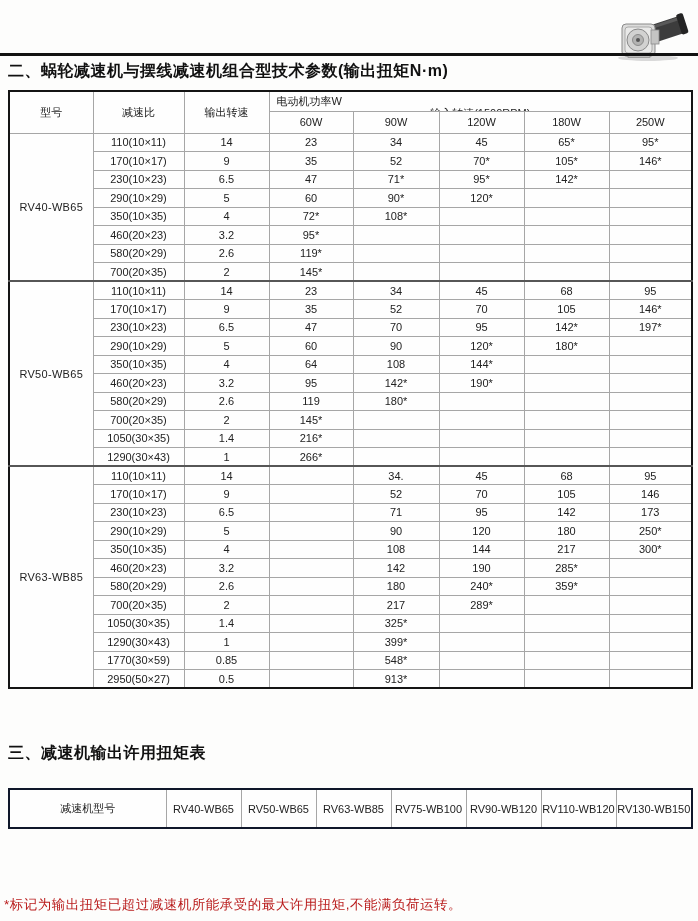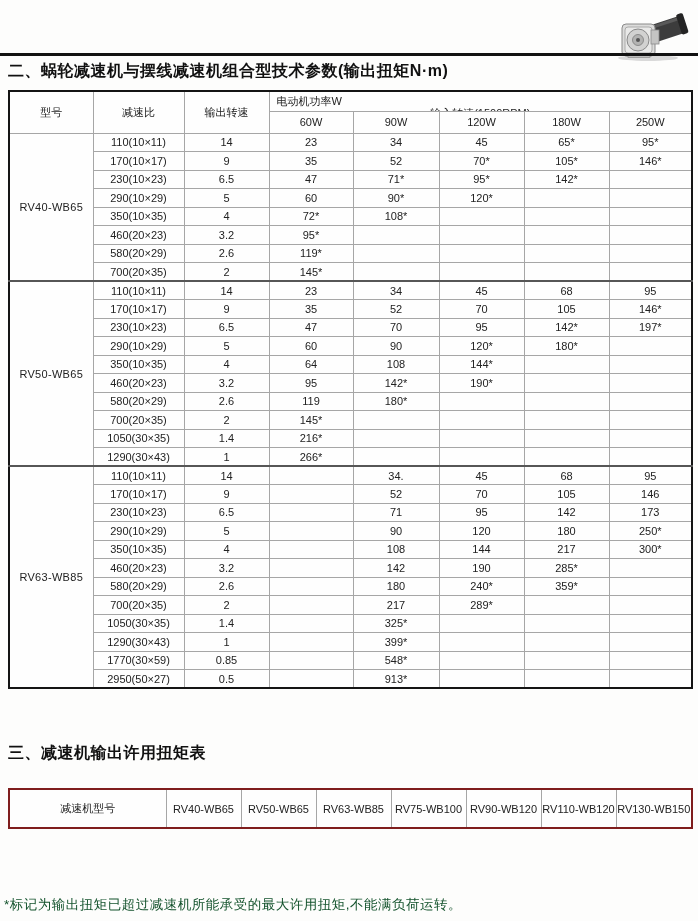--- a/index.html
+++ b/index.html
@@ -51,32 +51,32 @@
     position:absolute; left:7px; top:50%; transform:translateY(-50%);
   }
   #main-table .power-span .is {
     position:absolute; left:0; right:0; top:50%; transform:translateY(-50%);
     text-align:center;
     margin-top:12px;
   }
   #main-table tr.group-start td { border-top:2px solid #565656; }
   #main-table td.model-cell { font-size:11px; letter-spacing:0.3px; }
 
-  #torque-table { top:788px; width:683px; border:2px solid #7f1d1d; }
+  #torque-table { top:788px; width:683px; border:2px solid #0f172a; }
   #torque-table td {
     border:1px solid #a6a6a6;
     height:39px; font-size:11px;
     text-align:center; vertical-align:middle;
     padding:0; white-space:nowrap; color:#222;
   }
   #torque-table td.value-cell { font-size:11.5px; }
 
   .footnote {
     position:absolute; left:4px; top:896px;
-    font-size:13.5px; color:#14532d; letter-spacing:0.5px;
+    font-size:13.5px; color:#b91c1c; letter-spacing:0.5px;
   }
 </style>
 </head>
 <body>
 
 <div class="page">
 
   <div class="photo">
     <svg viewBox="0 0 86 50" width="86" height="50">
       <ellipse cx="42" cy="46" rx="30" ry="3" fill="#d9d9d9"></ellipse>

